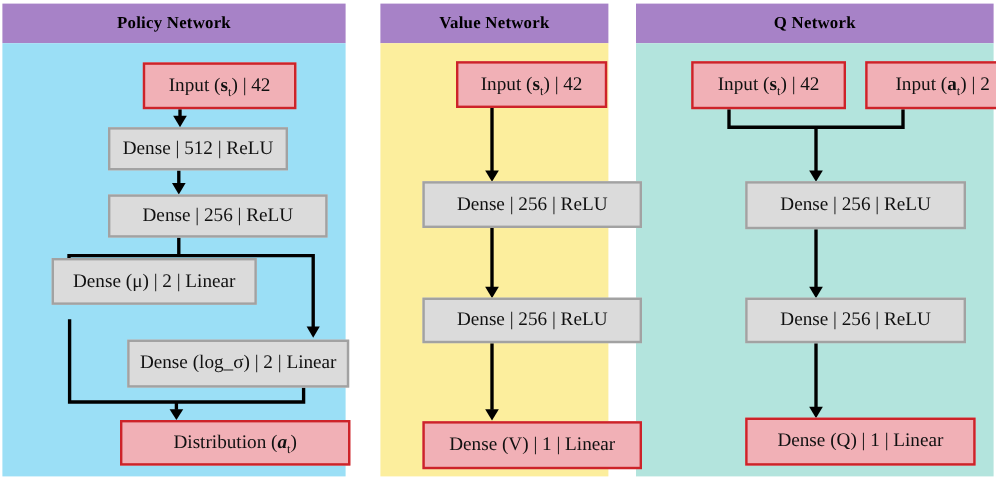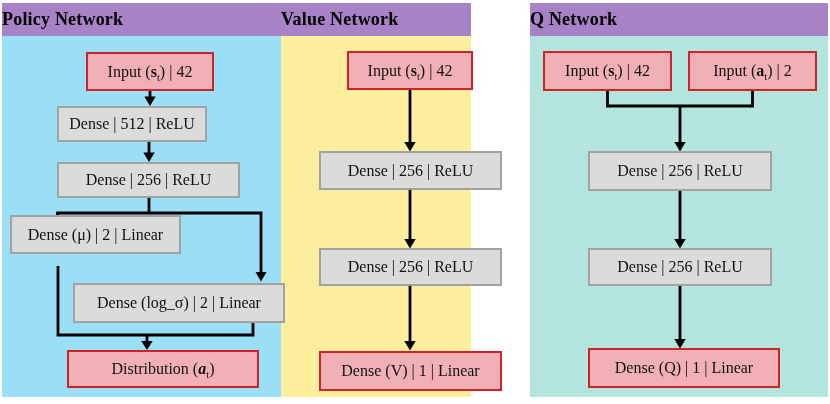--- a/index.html
+++ b/index.html
@@ -6,39 +6,39 @@
   .canvas {
     position:relative; width:830px; height:404px;
     background: var(--page-bg, #fff);
     font-family:"Liberation Serif", "DejaVu Serif", serif;
     overflow:hidden;
   }
   .panel { position:absolute; top:3px; height:394px; }
   .panel-title {
     position:absolute; left:0; top:0; width:100%; height:33px;
     background:var(--header-bg); color:#000;
-    font-weight:bold; font-size:18px; line-height:33px; text-align:left;
+    font-weight:bold; font-size:14px; line-height:33px; text-align:center;
     letter-spacing:0.2px;
   }
   .panel-body { position:absolute; left:0; top:33px; width:100%; height:361px; }
   .panel.policy { left:2px;  width:286px; }
-  .panel.value  { left:281px; width:190px; }
+  .panel.value  { left:317px; width:190px; }
   .panel.q      { left:530px; width:298px; }
   .panel.policy .panel-body { background:var(--policy-bg); }
   .panel.value  .panel-body { background:var(--value-bg); }
   .panel.q      .panel-body { background:var(--q-bg); }
 
   .edges { position:absolute; left:0; top:0; width:830px; height:404px; z-index:2; pointer-events:none; }
   .edges path { fill:none; stroke:var(--arrow); stroke-width:2.8px; }
   .edges polygon { fill:var(--arrow); stroke:none; }
 
   .node {
     position:absolute; z-index:3; box-sizing:border-box;
     display:flex; align-items:center; justify-content:center;
-    font-size:16px; color:var(--text); white-space:nowrap;
+    font-size:16px; color:var(--text); white-space:nowrap;margin-left:33px;
   }
   .node.io    { background:var(--io-fill);    border:2px solid var(--io-border); }
   .node.dense { background:var(--dense-fill); border:2px solid var(--dense-border); }
   .node b { font-weight:bold; }
   .node .bi { font-weight:bold; font-style:italic; }
   .node sub { font-size:10.5px; line-height:0; }
 </style>
 </head>
 <body>
 
@@ -92,21 +92,21 @@
   </div>
   <div class="node dense" style="left:57px;top:106px;width:150px;height:36px">
     <span>Dense | 512 | ReLU</span>
   </div>
   <div class="node dense" style="left:57px;top:162px;width:183px;height:36px">
     <span>Dense | 256 | ReLU</span>
   </div>
   <div class="node dense" style="left:10px;top:215px;width:171px;height:39px">
     <span>Dense (μ) | 2 | Linear</span>
   </div>
-  <div class="node dense" style="left:73px;top:283px;width:212px;height:40px">
+  <div class="node dense" style="left:73px;top:283px;width:185px;height:40px">
     <span>Dense (log_σ) | 2 | Linear</span>
   </div>
   <div class="node io" style="left:67px;top:350px;width:192px;height:38px">
     <span><span>Distribution (</span><span class="bi">a</span><sub>t</sub><span>)</span></span>
   </div>
 
   <div class="node io" style="left:347px;top:51px;width:126px;height:39px">
     <span><span>Input (</span><b>s</b><sub>t</sub><span>) | 42</span></span>
   </div>
   <div class="node dense" style="left:319px;top:151px;width:183px;height:39px">

